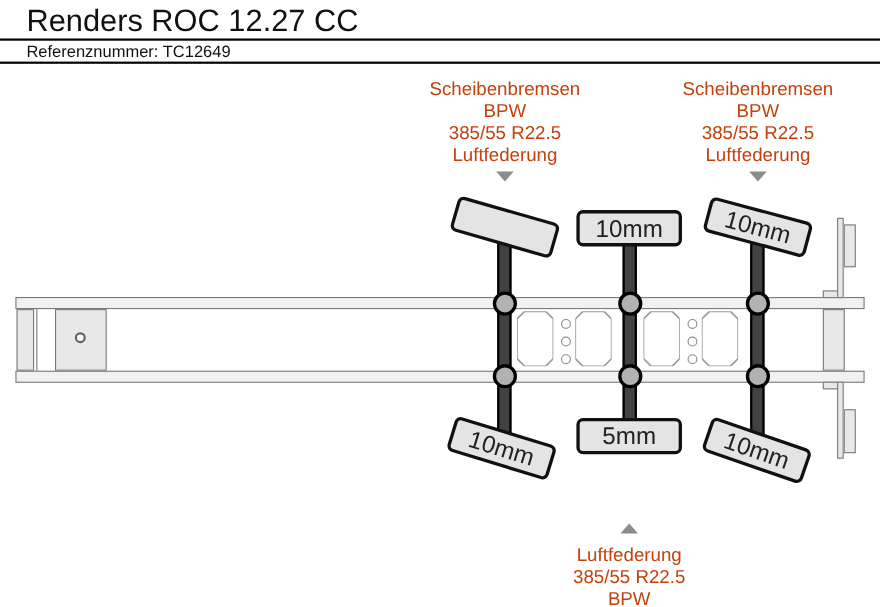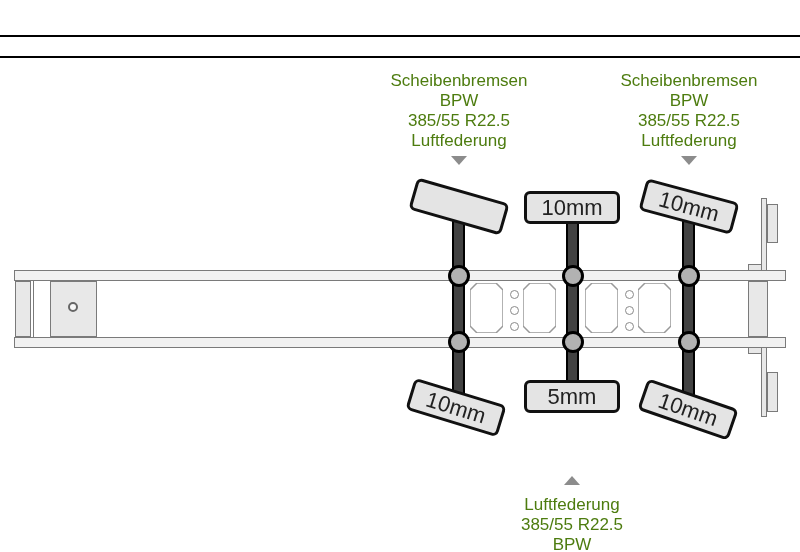--- a/index.html
+++ b/index.html
@@ -3,21 +3,21 @@
 <meta charset="utf-8">
 <style>
   html,body{margin:0;padding:0;background:#fff;}
   .screen{position:relative;width:800px;height:552px;overflow:hidden;background:#fff;
           font-family:"Liberation Sans", sans-serif;color:#1a1a1a;}
   .abs{position:absolute;box-sizing:border-box;}
   .title{left:24px;top:3px;font-size:28px;line-height:32px;color:#111;}
   .refnum{left:24px;top:39px;font-size:15px;line-height:17px;color:#111;}
   .rule{left:0;width:800px;height:2px;background:#000;}
   
-  .anno{width:258px;text-align:center;font-size:17px;line-height:20px;color:#4d7c0f;}
+  .anno{width:258px;text-align:center;font-size:17px;line-height:20px;color:#c2410c;}
   .anno div{height:20px;}
   .tri-down{width:0;height:0;margin:5px auto 0;border-left:8px solid transparent;
             border-right:8px solid transparent;border-top:9px solid #8c8c8c;}
   .tri-up{width:0;height:0;margin:0 auto 10px;border-left:8px solid transparent;
           border-right:8px solid transparent;border-bottom:9px solid #8c8c8c;}
   
   .rail{height:11px;background:#f1f1f1;border:1px solid #7a7a7a;z-index:1;}
   .panel{background:#e8e8e8;border:1px solid #7a7a7a;z-index:1;}
   .vline{width:1px;background:#7a7a7a;z-index:1;}
   .kingpin{width:10px;height:10px;border:2px solid #666;border-radius:50%;background:#f8f8f8;z-index:2;}
@@ -28,21 +28,23 @@
   .bellow{width:22px;height:22px;background:#b2b2b2;border:3px solid #000;border-radius:50%;z-index:3;}
   .tire{width:96px;height:33px;background:#e4e4e4;border:3px solid #111;border-radius:6px;z-index:4;
         display:flex;align-items:center;justify-content:center;}
   .tire span{font-size:22px;color:#222;}
 </style>
 </head>
 <body>
 
 <div class="screen">
 
+  <div class="abs title">Renders ROC 12.27 CC</div>
   <div class="abs rule" style="top:35px;"></div>
+  <div class="abs refnum">Referenznummer: TC12649</div>
   <div class="abs rule" style="top:56px;"></div>
 
   <div class="abs anno" style="left:330px;top:71px;">
     <div>Scheibenbremsen</div>
     <div>BPW</div>
     <div>385/55 R22.5</div>
     <div>Luftfederung</div>
     <div class="tri-down"></div>
   </div>
 

